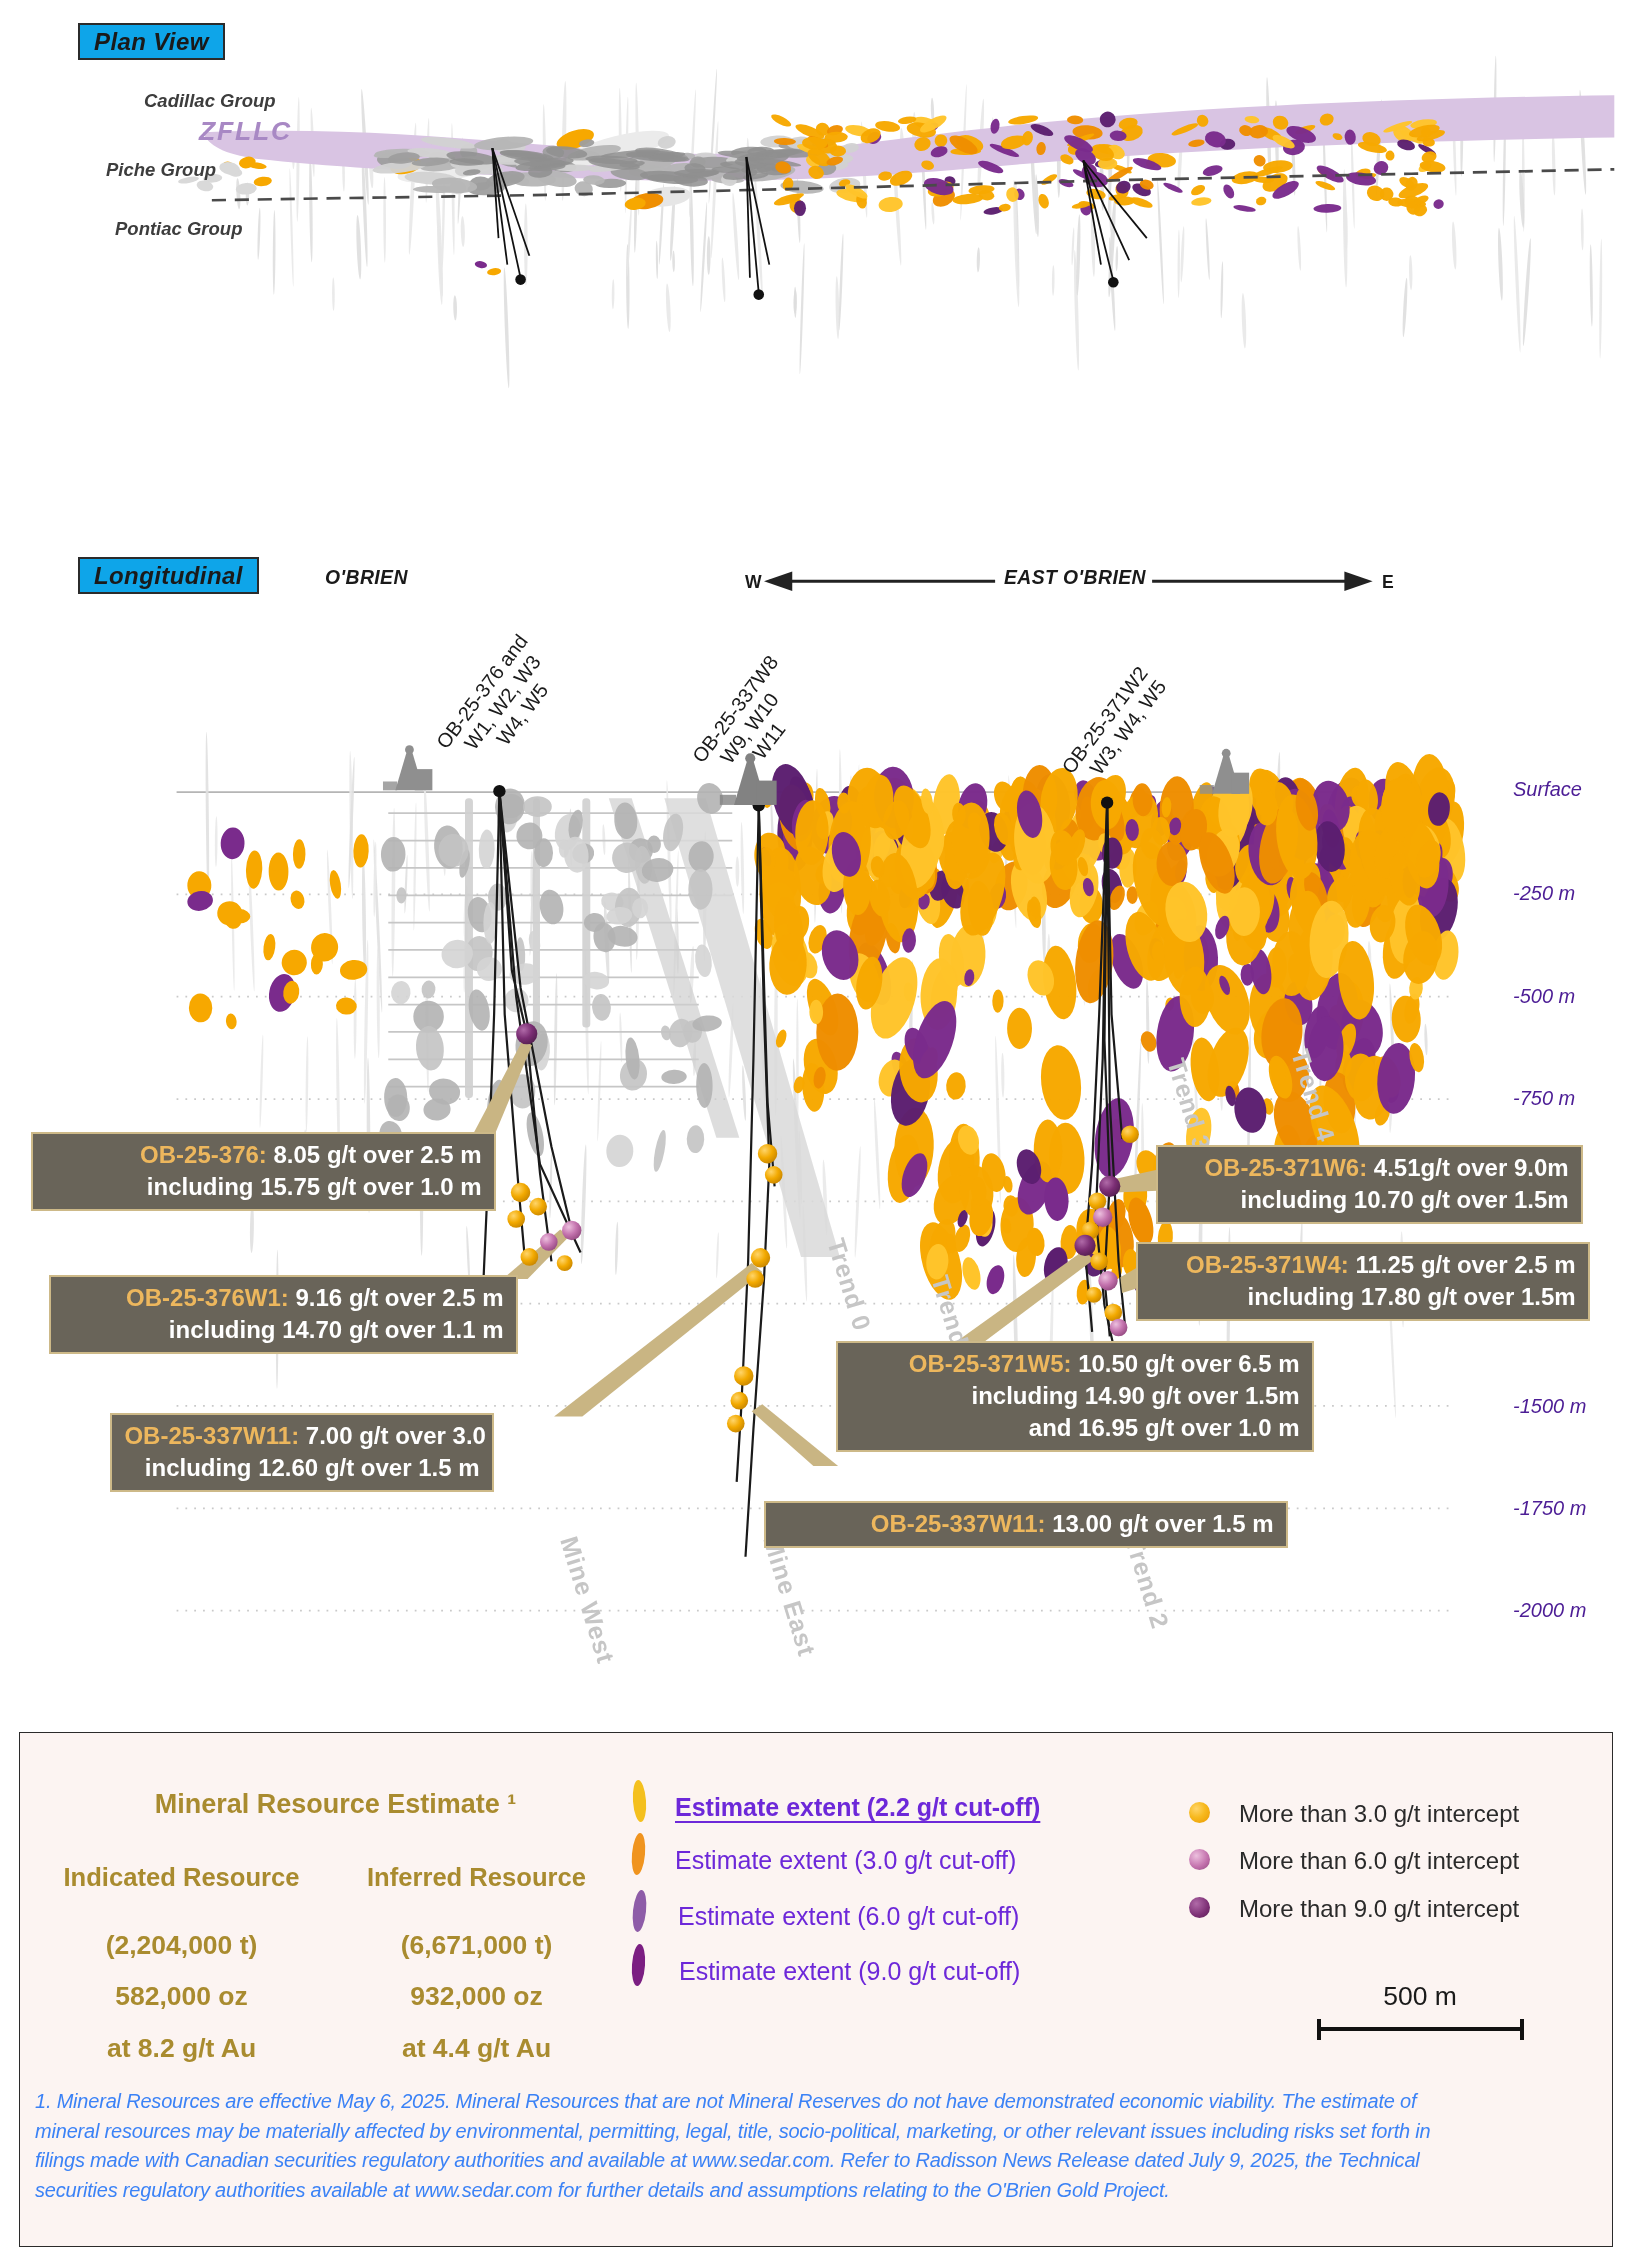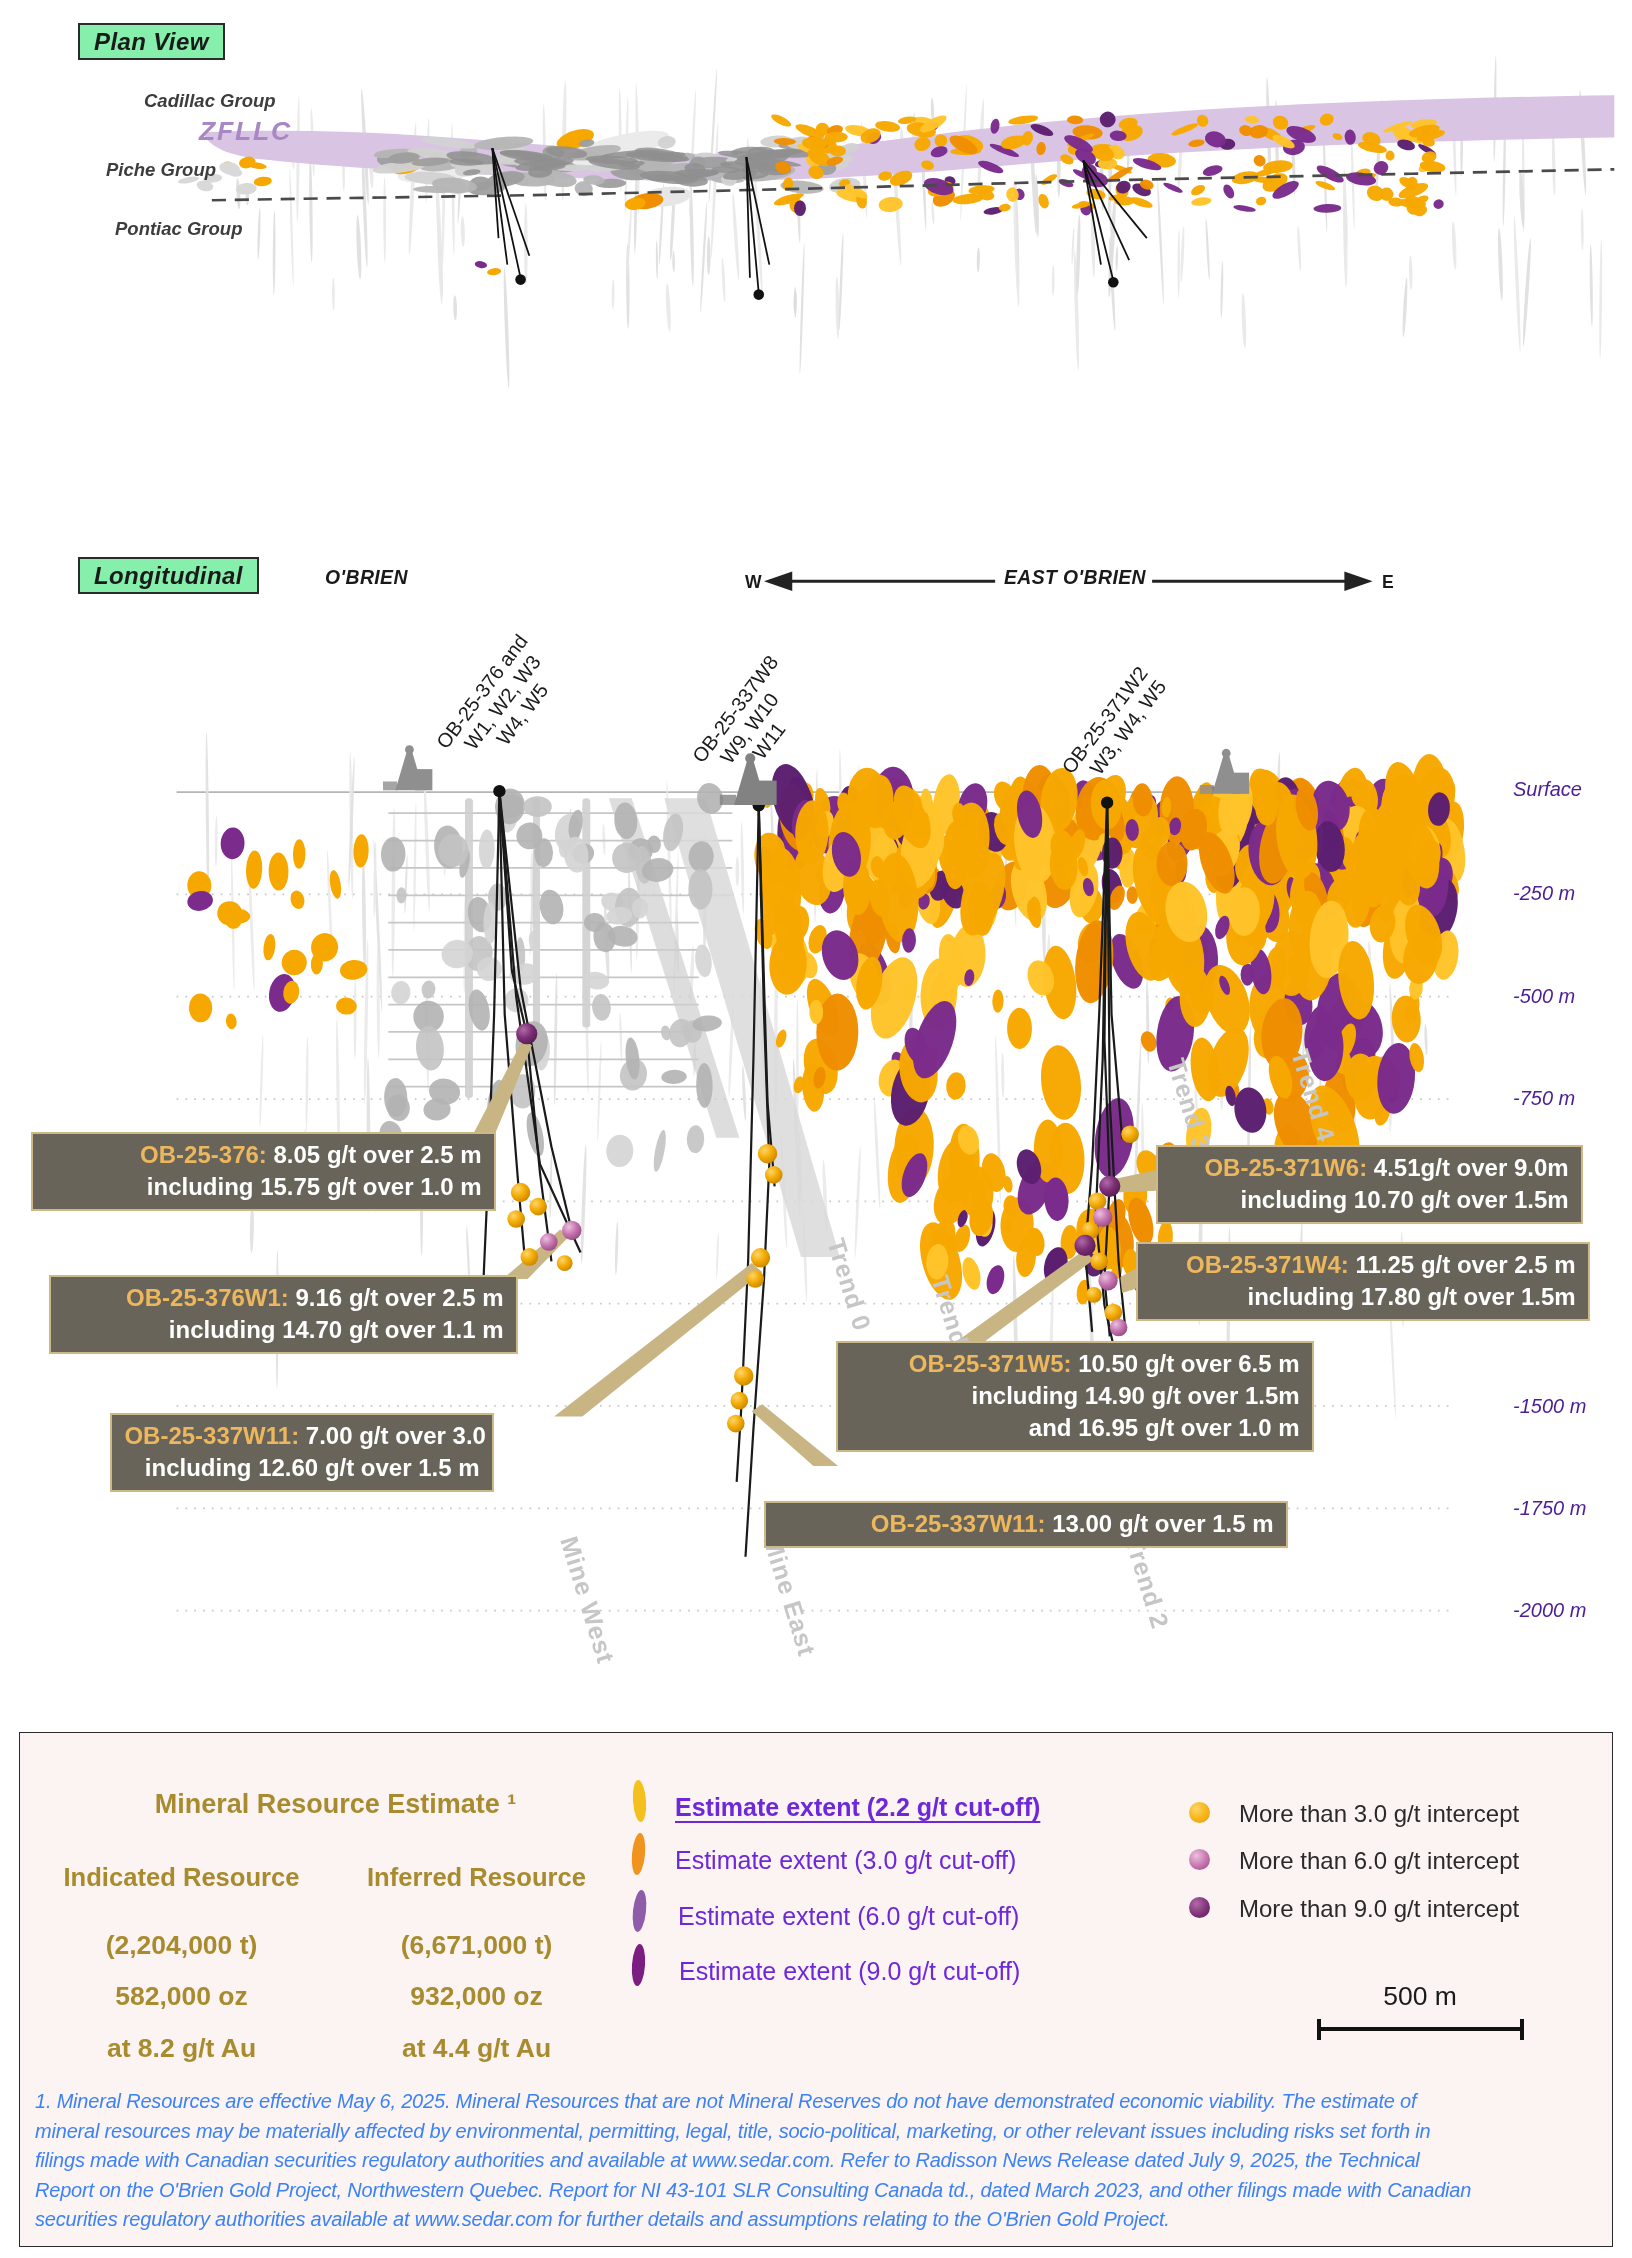--- a/index.html
+++ b/index.html
@@ -1,20 +1,20 @@
 <!DOCTYPE html>
 <html style="font-size:14px"><head>
 <meta charset="utf-8">
 <style>
   html,body{margin:0;padding:0}
   body{width:1633px;height:2258px;position:relative;background:#ffffff;
        font-family:"Liberation Sans",sans-serif;overflow:hidden}
   svg#scene{position:absolute;left:0;top:0}
 
-  .boxlabel{position:absolute;border:2.6px solid #2b2b2b;background:#86efac;
+  .boxlabel{position:absolute;border:2.6px solid #2b2b2b;background:#0ea5e9;
     font-style:italic;font-weight:700;font-size:24px;color:#1a1a1a;
     padding:2.6px 14px;letter-spacing:0.4px}
   .grouplabel{position:absolute;font-style:italic;font-weight:600;
     font-size:18.5px;color:#3d3d3d}
   .zfllc{position:absolute;font-style:italic;font-weight:700;font-size:26.5px;
     color:#a888c4;letter-spacing:1.8px}
 
   .secminelabel{position:absolute;font-style:italic;font-weight:700;
     font-size:19.4px;color:#1a1a1a;letter-spacing:0.4px}
   .compassletter{position:absolute;font-weight:700;font-size:17.6px;color:#1a1a1a}
@@ -1444,16 +1444,15 @@
 
 <div class="scale-label">500 m</div>
 <div class="scale-bar"></div>
 <div class="scale-tick" style="left:1317px"></div>
 <div class="scale-tick" style="left:1520px"></div>
 
 <div class="footnote">
   <div>1. Mineral Resources are effective May 6, 2025. Mineral Resources that are not Mineral Reserves do not have demonstrated economic viability. The estimate of</div>
   <div>mineral resources may be materially affected by environmental, permitting, legal, title, socio-political, marketing, or other relevant issues including risks set forth in</div>
   <div>filings made with Canadian securities regulatory authorities and available at www.sedar.com. Refer to Radisson News Release dated July 9, 2025, the Technical</div>
-  <div>Report on the O'Brien Gold Project, Northwestern Quebec. Report for NI 43-101 SLR Consulting Canada td., dated March 2023, and other filings made with Canadian</div>
   <div>securities regulatory authorities available at www.sedar.com for further details and assumptions relating to the O'Brien Gold Project.</div>
 </div>
 
 
 </body></html>

